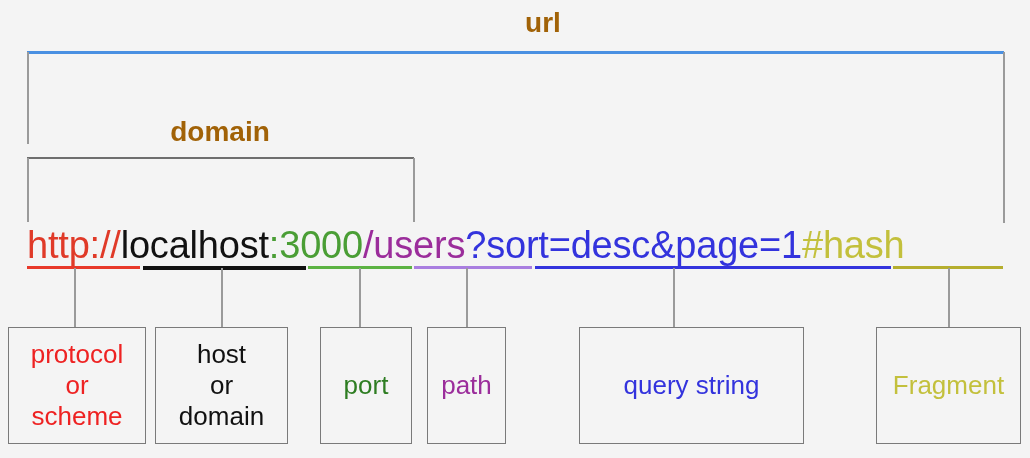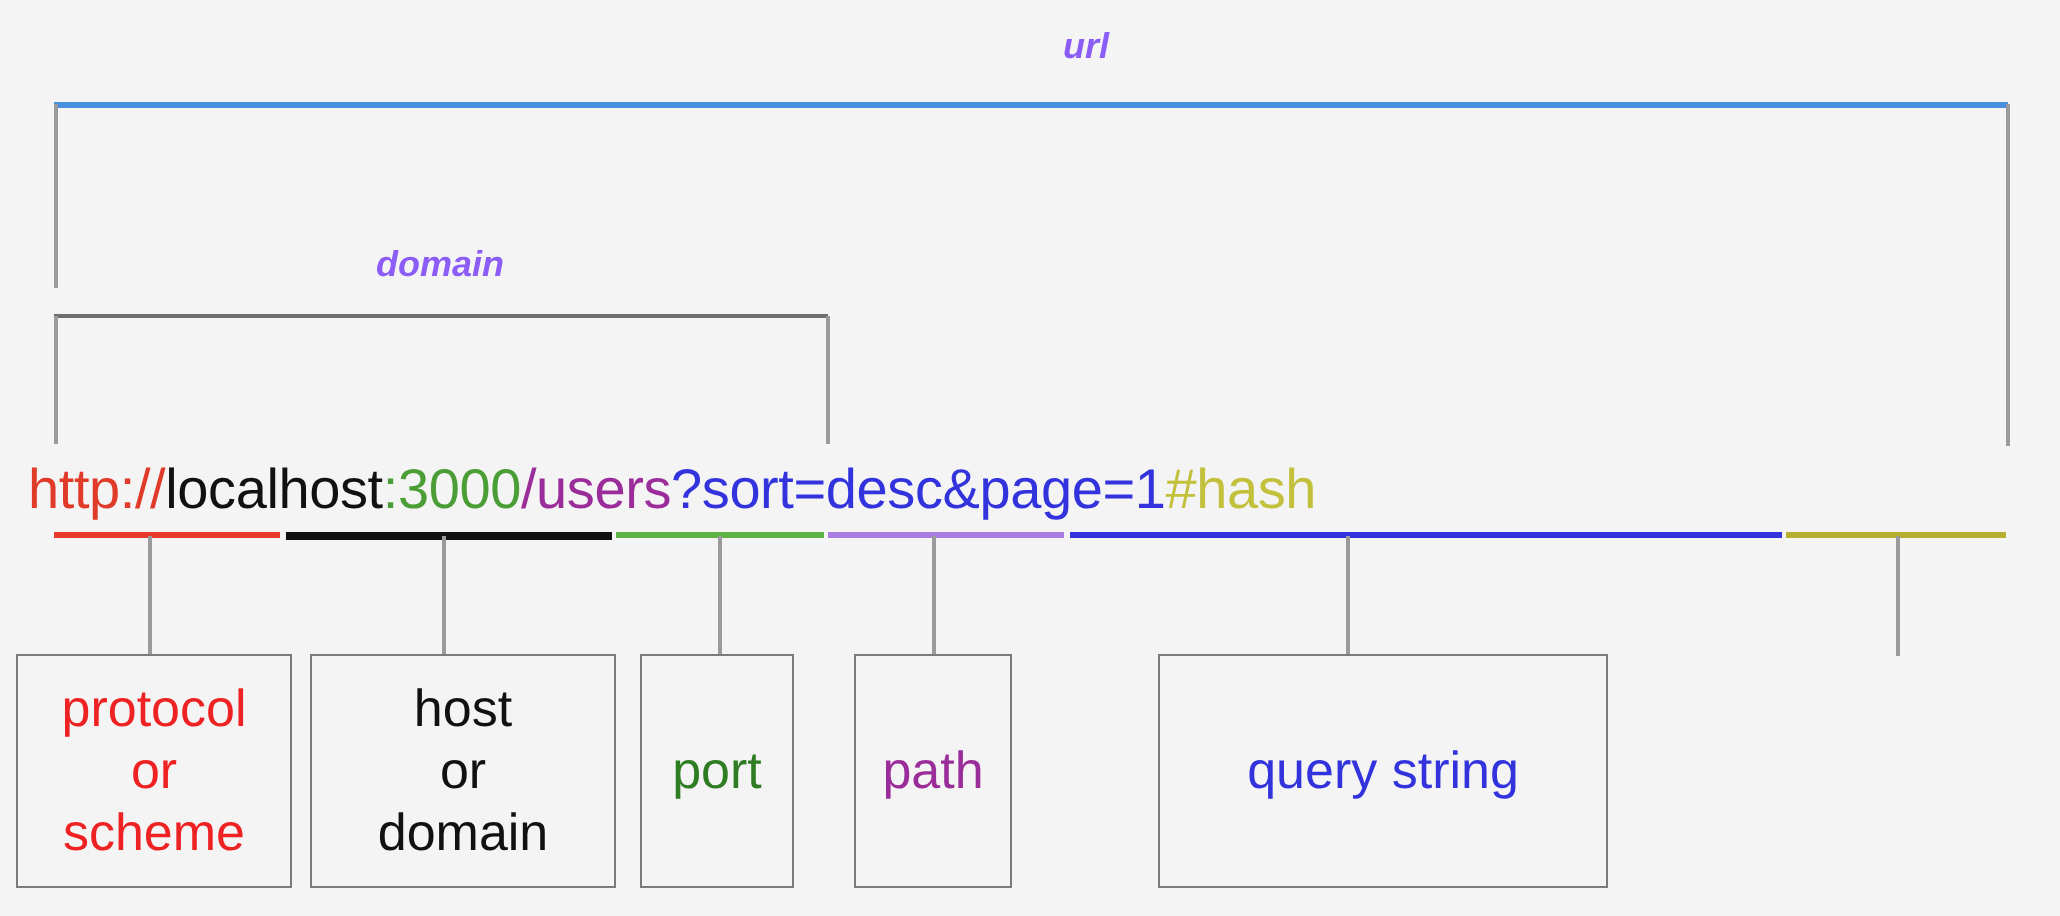--- a/index.html
+++ b/index.html
@@ -16,26 +16,25 @@
   #diagram {
     position: relative;
     width: 1030px;
     height: 458px;
   }
 
   
   .bracket-label {
     position: absolute;
     font-weight: bold;
-    color: #8b5cf6;
-    font-size: 18px;
+    color: #a16207;
+    font-size: 28px;
     line-height: 22px;
     white-space: nowrap;
     transform: translateX(-50%);
-    font-style: italic;
   }
   #url-label   { left: 543px; top: 12px; }
   #origin-label{ left: 220px; top: 121px; }
 
   
   .hline {
     position: absolute;
     height: 0;
   }
   .vline {
@@ -63,23 +62,23 @@
     border-left: 2px solid #9a9a9a;
   }
   #origin-bracket-right {
     left: 413px; top: 158px; height: 64px;
     border-left: 2px solid #9a9a9a;
   }
 
   
   #url-string {
     position: absolute;
-    left: 14px;
+    left: 27px;
     top: 222px;
-    font-size: 28px;
+    font-size: 38px;
     line-height: 46px;
     white-space: nowrap;
     letter-spacing: -0.2px;
   }
   #url-string span.part {
     display: inline-block;
     padding-bottom: 3px;
   }
 
   
@@ -153,32 +152,35 @@
   <div class="connector" style="left:466px"></div>
   <div class="connector" style="left:673px"></div>
   <div class="connector" style="left:948px"></div>
 
   <div class="box" style="left:8px; width:138px">
     <span class="box-text" style="color: rgb(238, 34, 34);">protocol
 or
 scheme</span>
   </div>
 
-  <div class="box" style="left:155px; width:153px">
+  <div class="box" style="left:155px; width:133px">
     <span class="box-text" style="color: rgb(17, 17, 17);">host
 or
 domain</span>
   </div>
 
-  <div class="box" style="left:320px; width:77px">
+  <div class="box" style="left:320px; width:92px">
     <span class="box-text" style="color: rgb(46, 125, 34);">port</span>
   </div>
 
   <div class="box" style="left:427px; width:79px">
     <span class="box-text" style="color: rgb(155, 45, 155); text-align: right;">path</span>
   </div>
 
   <div class="box" style="left:579px; width:225px">
     <span class="box-text" style="color: rgb(51, 51, 221);">query string</span>
   </div>
 
+  <div class="box" style="left:876px; width:145px">
+    <span class="box-text" style="color: rgb(195, 192, 60);">Fragment</span>
+  </div>
 
 </div>
 
 </body></html>

